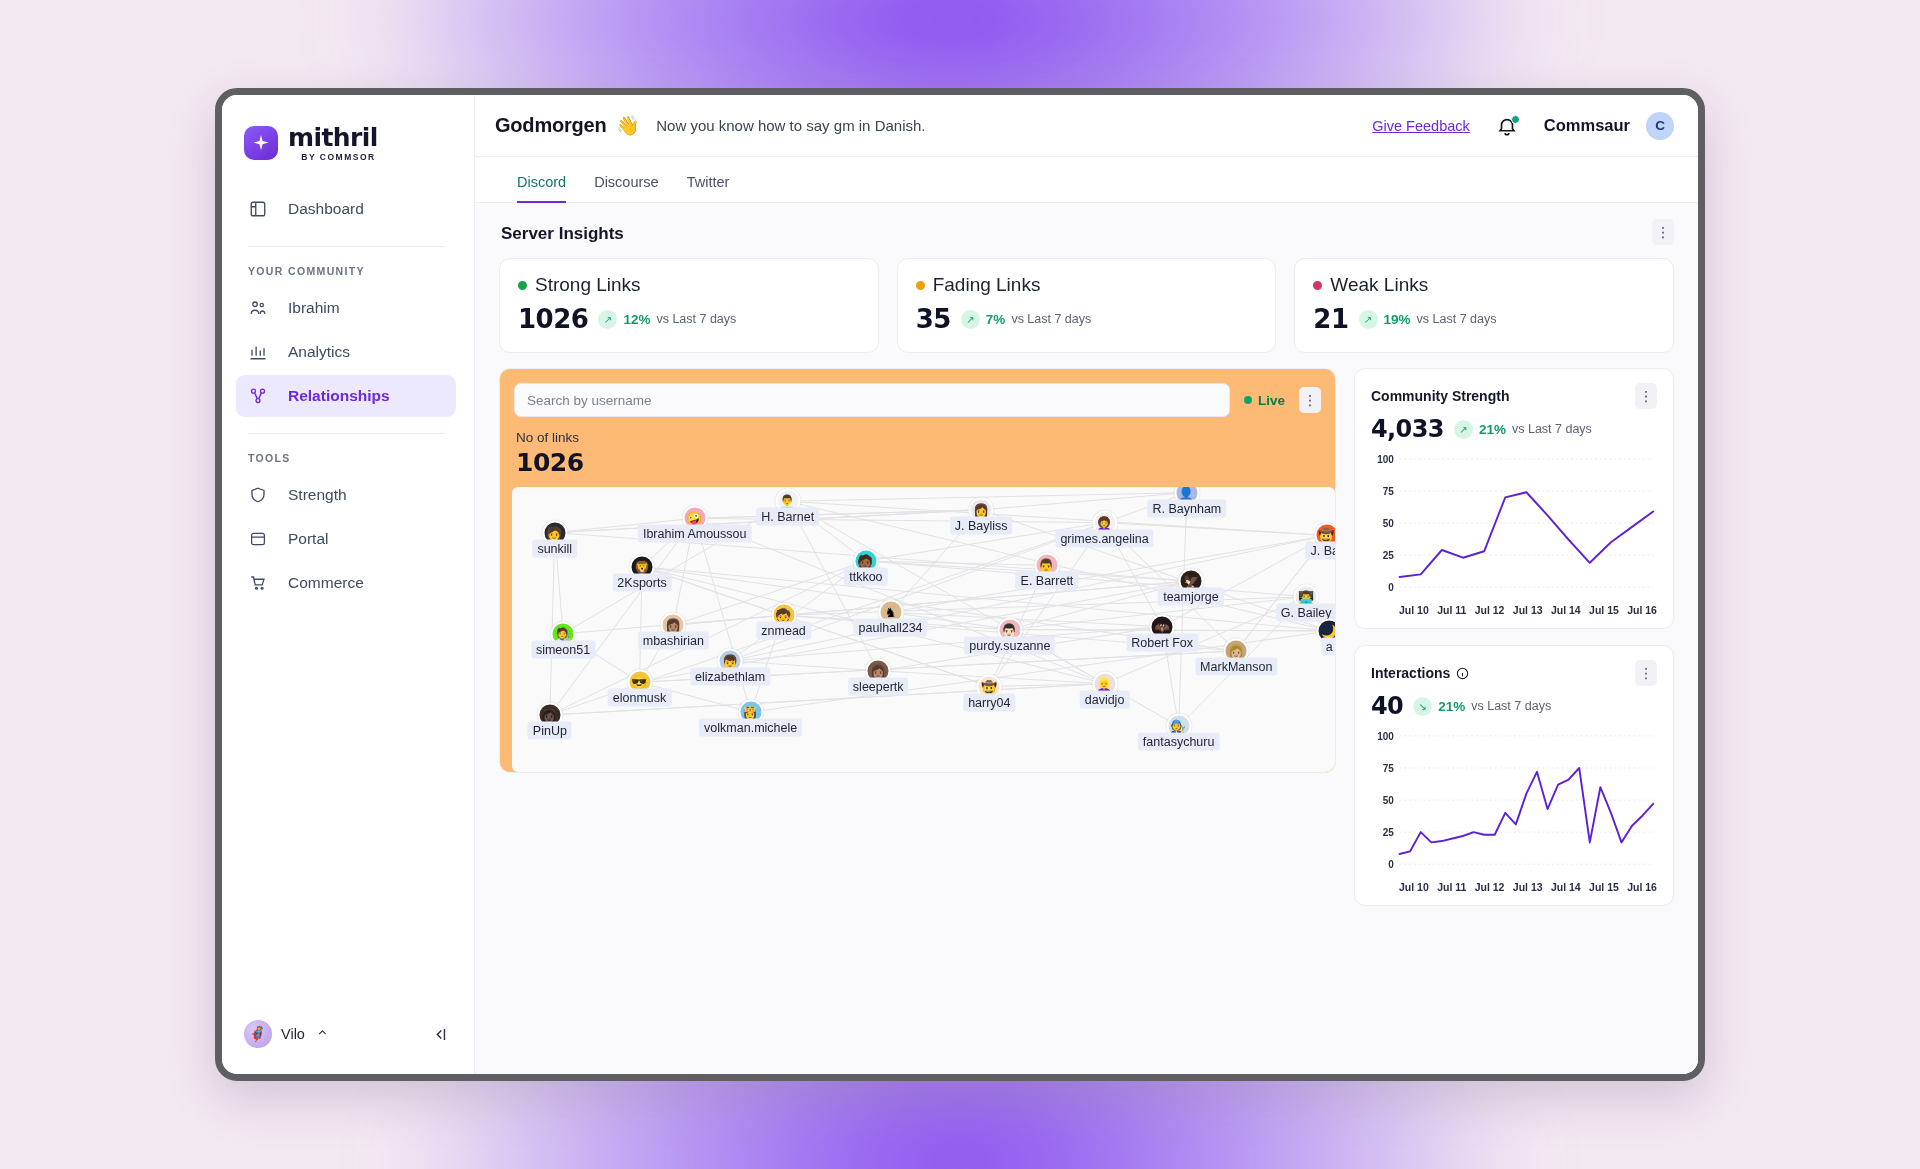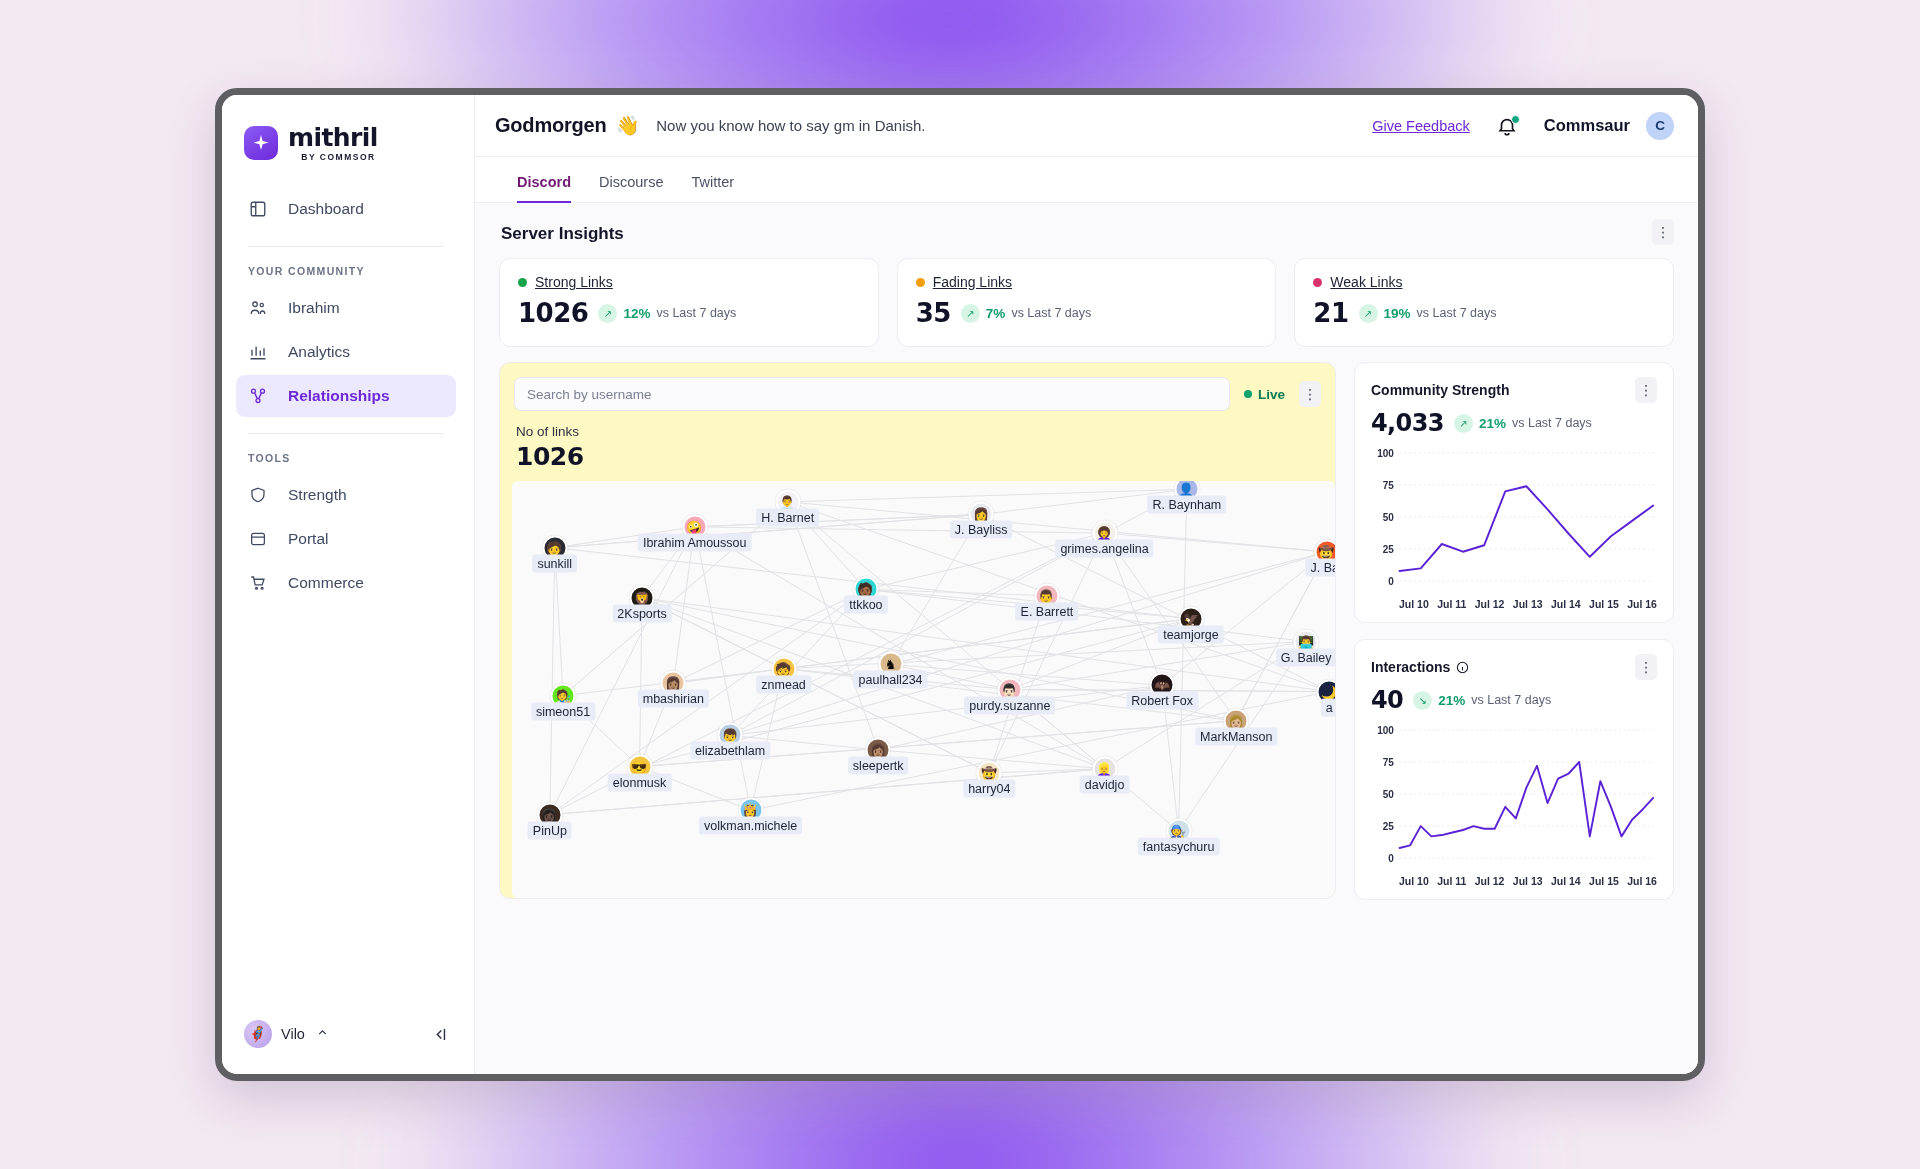--- a/index.html
+++ b/index.html
@@ -125,53 +125,53 @@
     display:flex;align-items:center;justify-content:center;
     font-size:13.5px;color:#1d3a6e;font-weight:600;
   }
 
   .tabs { height: 46px; display:flex; align-items:flex-end; gap: 28px; padding: 0 42px;
           border-bottom: 1px solid #eceef3; }
   .tab {
     font-size: 14.5px; color:#4b5266; padding-bottom: 11px; cursor:pointer;
     border-bottom: 2.5px solid transparent; position: relative; top: 1px;
   }
-  .tab.active { color:#701a75; font-weight:700; border-bottom-color:#6d28d9; }
+  .tab.active { color:#0f766e; font-weight:400; border-bottom-color:#6d28d9; }
 
   .content { flex:1 1 auto; background:#fafafc; padding: 16px 24px 0 24px; overflow: hidden; position: relative; }
   .content-head { display:flex; align-items:flex-start; }
   .sec-title { font-size: 17px; font-weight: 600; color:#131528; margin: 5px 0 0 2px; }
   .kebab {
     margin-left:auto; width:22px;height:26px;border-radius:5px;background:#f1f1f6;
     display:flex;align-items:center;justify-content:center;cursor:pointer;
     color:#3a3f52; font-size:14px; line-height:1;
   }
 
   .stat-row { display:flex; gap:18px; margin-top: 13px; }
   .stat-card {
     flex:1 1 0; background:#fff; border:1px solid #ececf2; border-radius:11px;
     padding: 15px 18px 18px 18px; min-width:0;
   }
   .stat-head { display:flex; align-items:center; gap:8px; }
   .dot { width:9px;height:9px;border-radius:50%; }
-  .stat-label { font-size:14px; color:#1c2134;text-decoration:underline; }
+  .stat-label { font-size:19px; color:#1c2134; }
   .stat-body { display:flex; align-items:center; gap:10px; margin-top:8px; }
   .stat-value { font-size:26px; font-weight:800; color:#101227; letter-spacing:-0.5px; font-family:"DejaVu Sans", sans-serif; }
   .trend { display:flex; align-items:center; gap:6px; }
   .trend-badge {
     width:19px;height:19px;border-radius:50%;background:#d7f5e5;
     display:flex;align-items:center;justify-content:center;color:#0f9d6a;font-size:10px;
   }
   .trend-pct { font-size:13.5px; color:#0f9d6a; font-weight:600; }
   .trend-txt { font-size:12.5px; color:#5b6176; }
 
   .panels { display:flex; gap:18px; margin-top:15px; align-items:flex-start; }
   .graph-panel {
-    flex: 1 1 auto; background:#fef9c3; border:1px solid #ececf2; border-radius:11px;
-    height: 537px; padding: 14px 14px 0 14px; min-width:0; position:relative; overflow:hidden;
+    flex: 1 1 auto; background:#fdba74; border:1px solid #ececf2; border-radius:11px;
+    height: 405px; padding: 14px 14px 0 14px; min-width:0; position:relative; overflow:hidden;
   }
   .search-row { display:flex; align-items:center; gap:14px; }
   .search-input {
     flex:1 1 auto; height:34px; border:1px solid #e6e6ee; border-radius:7px;
     background:#fbfbfd; padding:0 12px; font-size:13.5px; color:#6b7186;
     font-family:"Liberation Sans",sans-serif; outline:none;
   }
   .search-input::placeholder { color:#7b8095; }
   .live {
     display:flex;align-items:center;gap:6px;font-size:13.5px;color:#0b7a55;font-weight:600;cursor:pointer;

